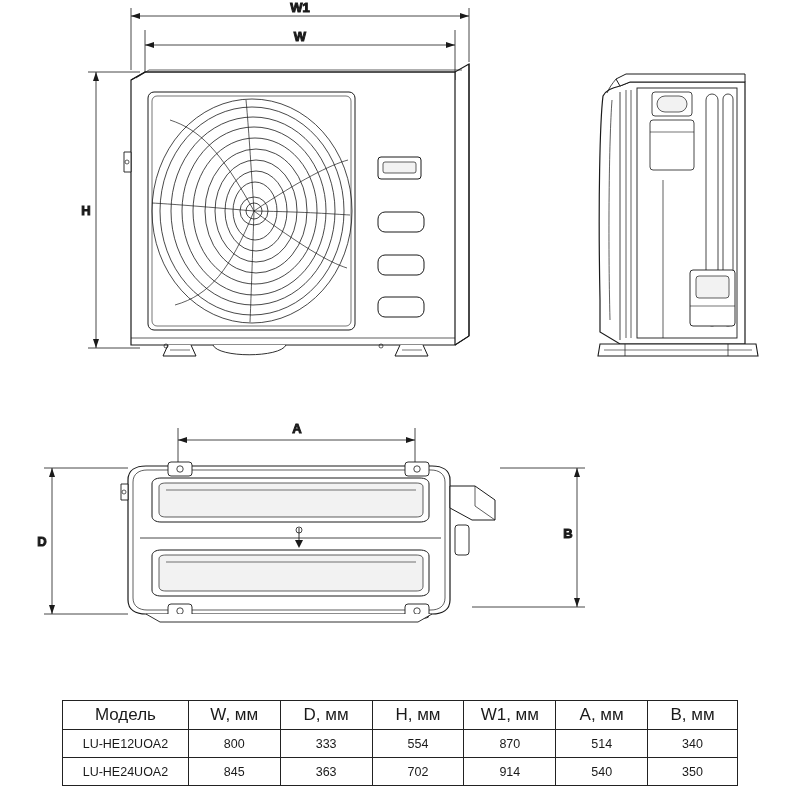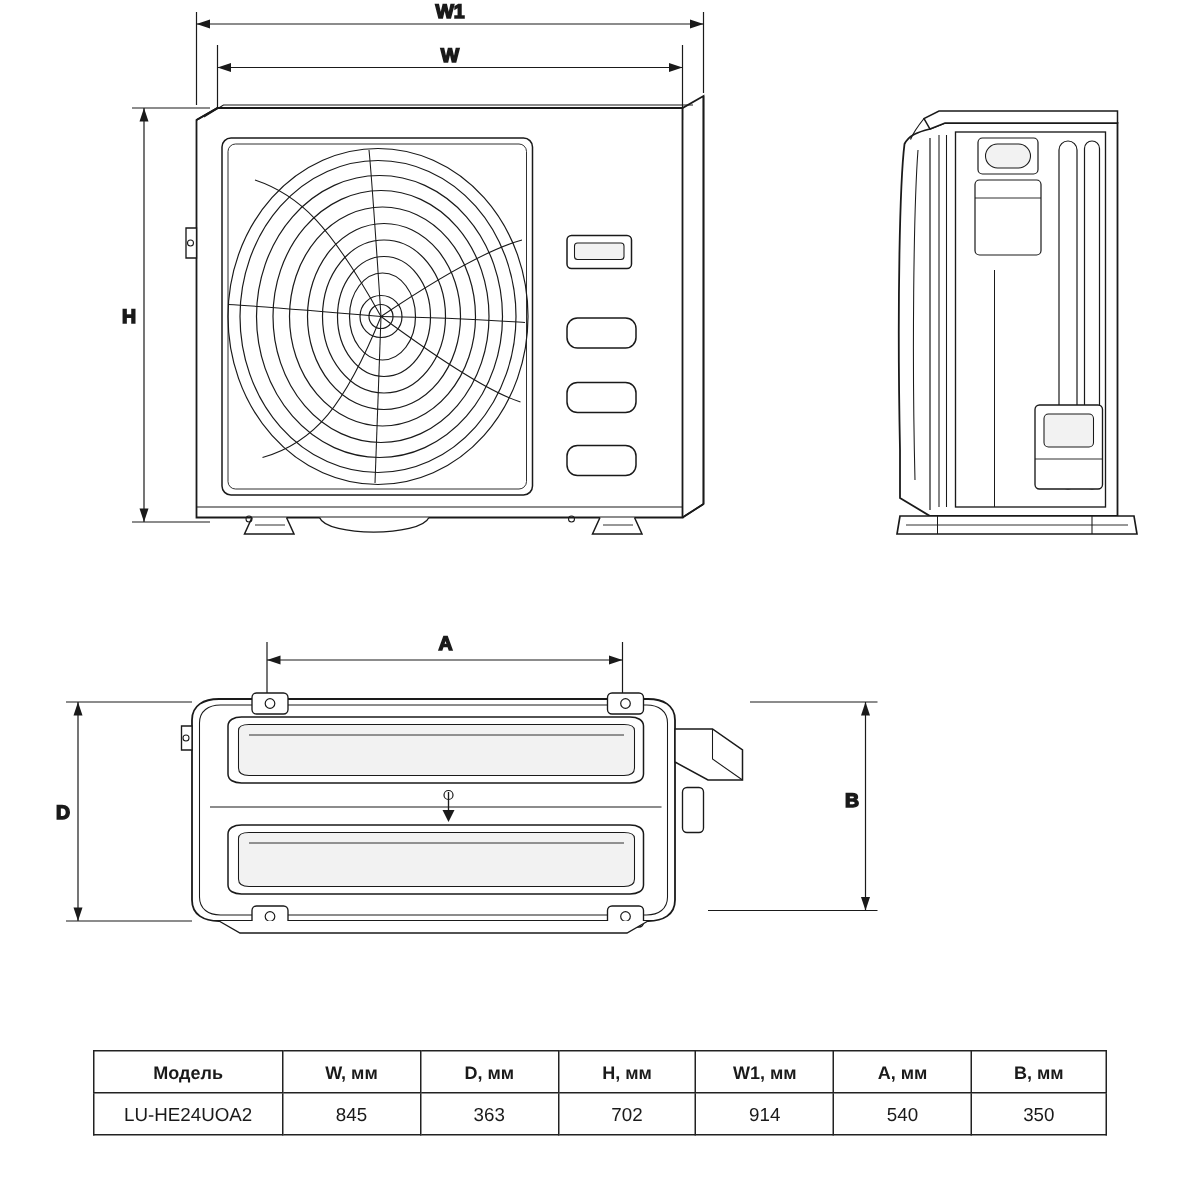--- a/index.html
+++ b/index.html
@@ -47,22 +47,22 @@
     font-size: 12.5px;
   }
   table.spec th, table.spec td {
     border: 1px solid #222;
     text-align: center;
     padding: 4px 2px;
     height: 19px;
     font-family: "Liberation Sans", sans-serif;
   }
   table.spec th {
-    font-weight: bold;
-    font-size: 12px;
+    font-weight: normal;
+    font-size: 17px;
     margin-top: 28px;
   }
   table.spec td.model {
     text-align: center;
   }
   table.spec col.c0 { width: 126px; }
   table.spec col.c1 { width: 92px; }
   table.spec col.c2 { width: 92px; }
   table.spec col.c3 { width: 92px; }
   table.spec col.c4 { width: 92px; }
@@ -286,20 +286,29 @@
           <th>W, мм</th>
           <th>D, мм</th>
           <th>H, мм</th>
           <th>W1, мм</th>
           <th>A, мм</th>
           <th>B, мм</th>
         </tr>
       </thead>
       <tbody>
         <tr>
+          <td class="model">LU-HE12UOA2</td>
+          <td>800</td>
+          <td>333</td>
+          <td>554</td>
+          <td>870</td>
+          <td>514</td>
+          <td>340</td>
+        </tr>
+        <tr>
           <td class="model">LU-HE24UOA2</td>
           <td>845</td>
           <td>363</td>
           <td>702</td>
           <td>914</td>
           <td>540</td>
           <td>350</td>
         </tr>
       </tbody>
     </table>

